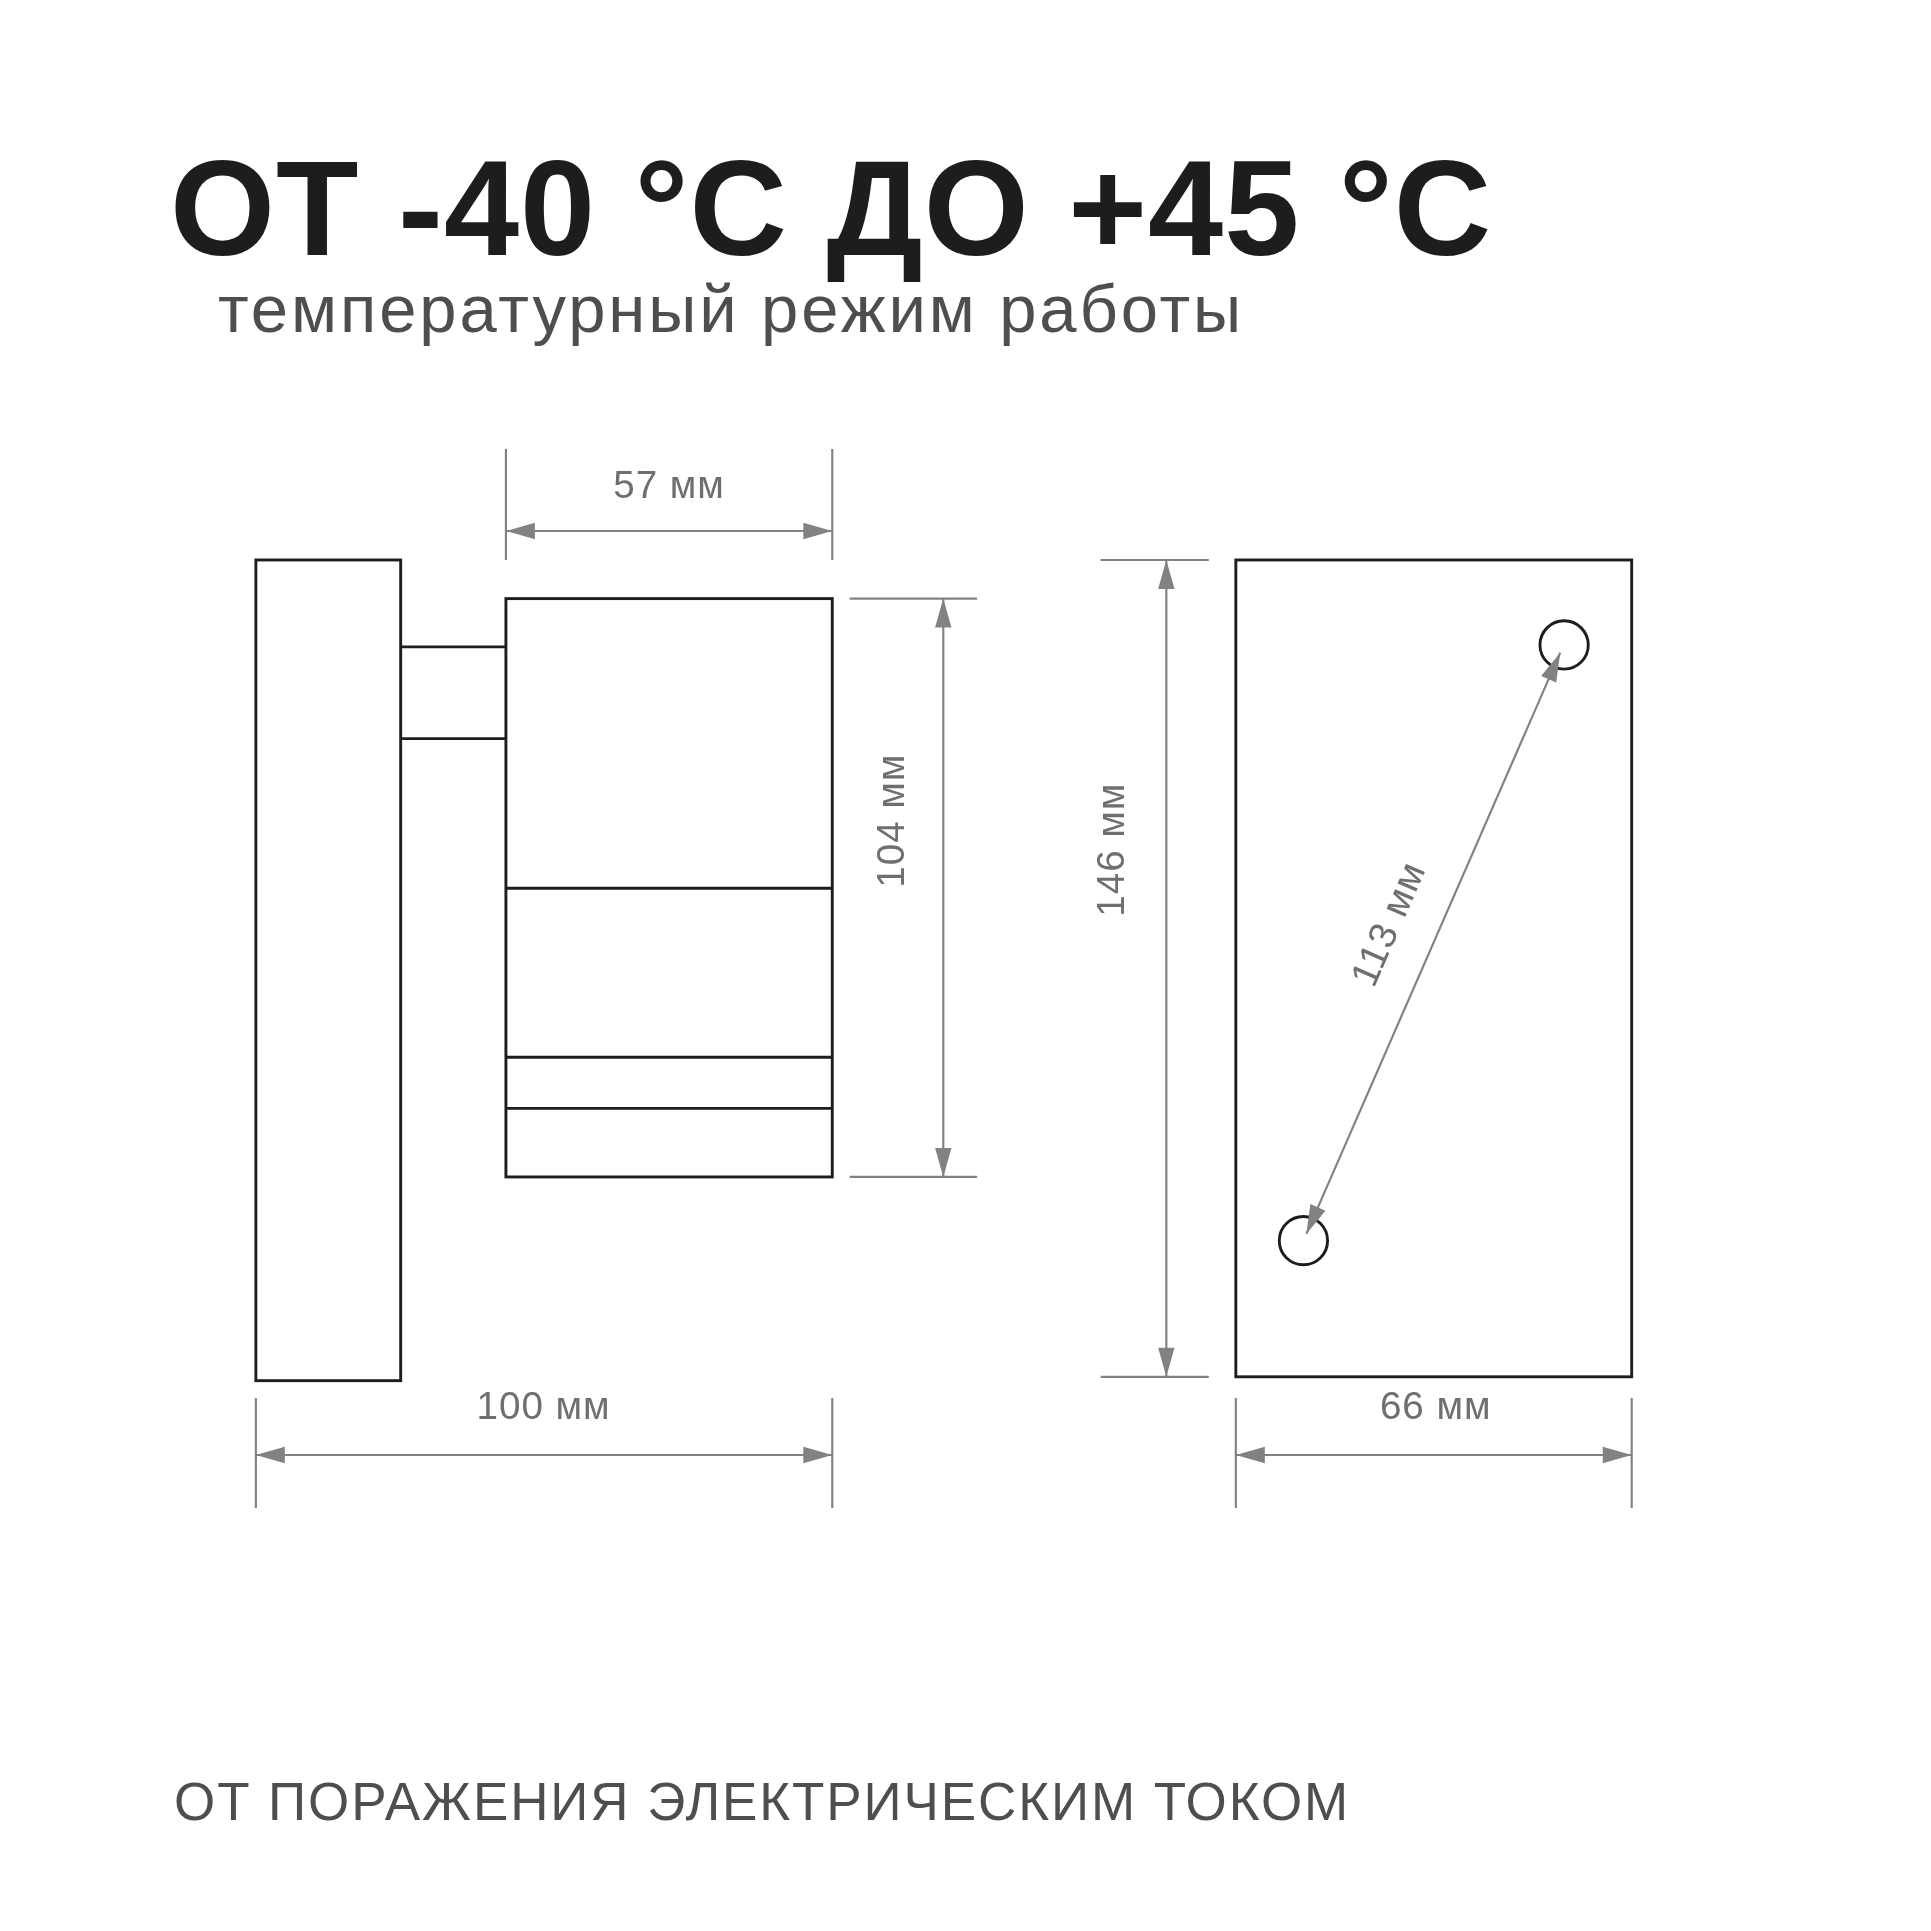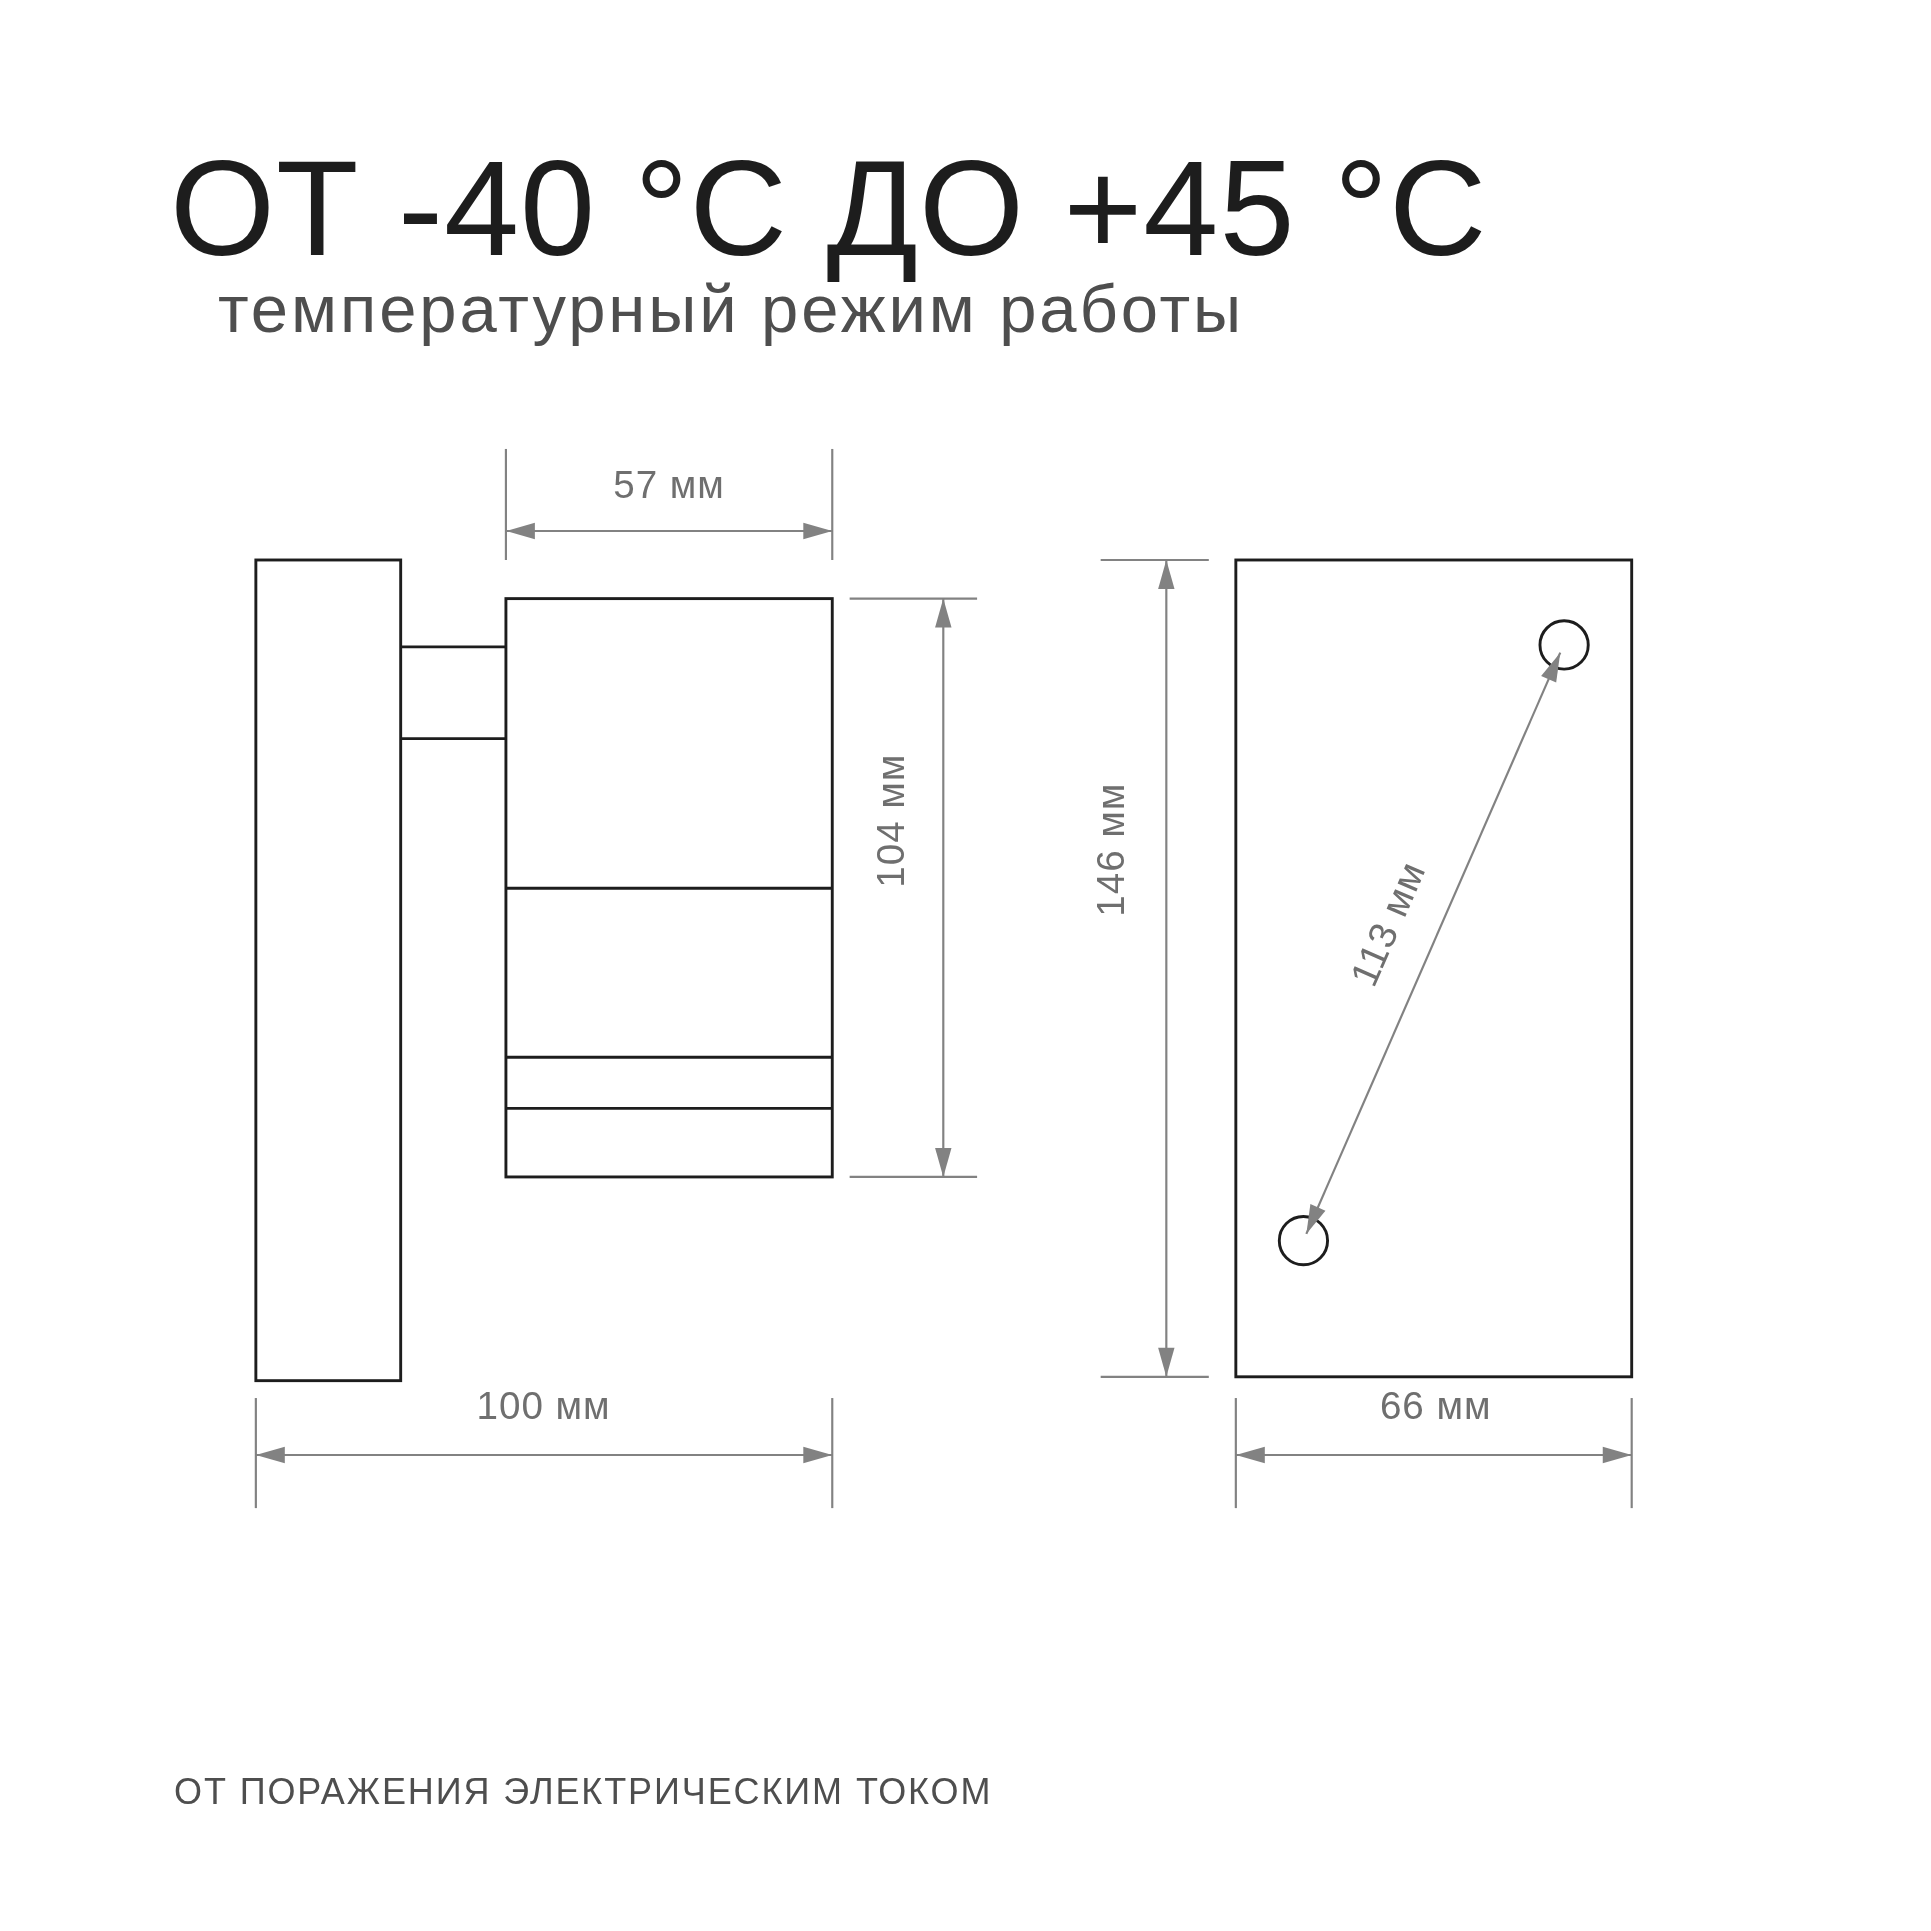--- a/index.html
+++ b/index.html
@@ -6,36 +6,36 @@
   #canvas{
     position:relative;
     width:1931px;height:1931px;
     background:#ffffff;
     font-family:"Liberation Sans", sans-serif;
     overflow:hidden;
   }
   .abs{position:absolute;}
   .title{
     left:170px;top:131px;
-    font-size:135px;font-weight:400;
+    font-size:135px;font-weight:700;
     letter-spacing:1px;color:#1d1d1d;white-space:nowrap;
   }
   .subtitle{
     left:174px;top:270px;
     font-size:67px;font-weight:400;
     letter-spacing:2.9px;color:#4e4e4e;white-space:nowrap;margin-left:44px;
   }
   .footer-title{
     left:172px;top:1684px;
     font-size:75px;font-weight:700;
     letter-spacing:1px;color:#1d1d1d;white-space:nowrap;
   }
   .footer-subtitle{
     left:174px;top:1771px;
-    font-size:36px;font-weight:400;
+    font-size:53px;font-weight:400;
     letter-spacing:1.9px;color:#4e4e4e;white-space:nowrap;
   }
   svg{position:absolute;left:0;top:0;}
   .ink{stroke:#1d1d1d;stroke-width:3;fill:#ffffff;}
   .inkline{stroke:#1d1d1d;stroke-width:3;fill:none;}
   .dim{stroke:#828282;stroke-width:2.25;fill:none;}
   .arr{fill:#828282;stroke:none;}
   .dimtext{
     fill:#6f6f6f;
     font-family:"Liberation Sans", sans-serif;

